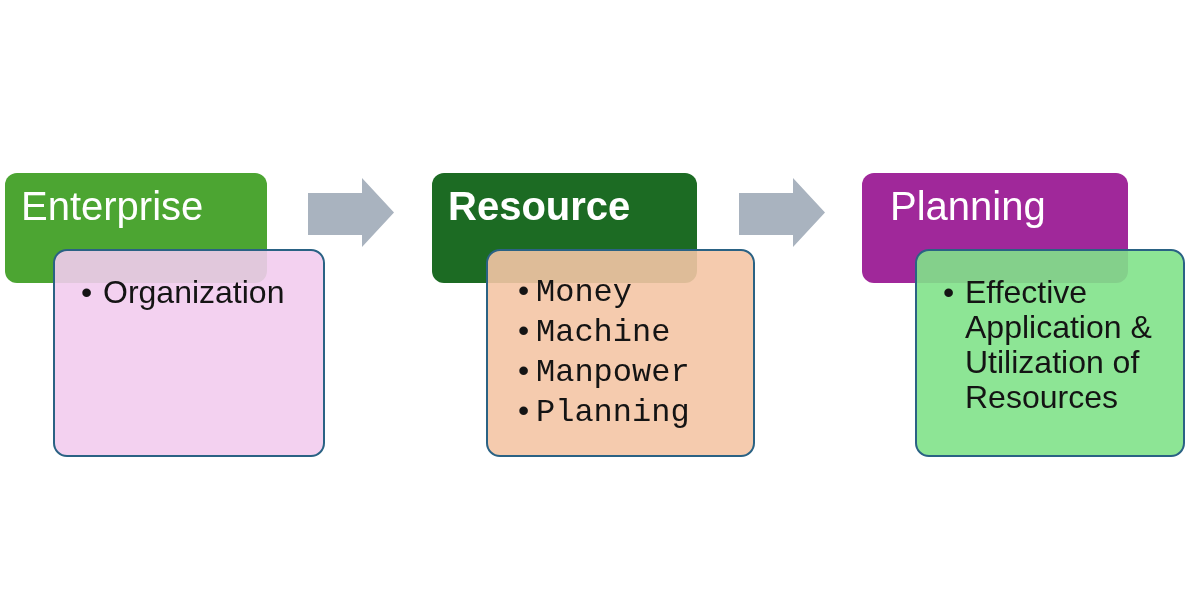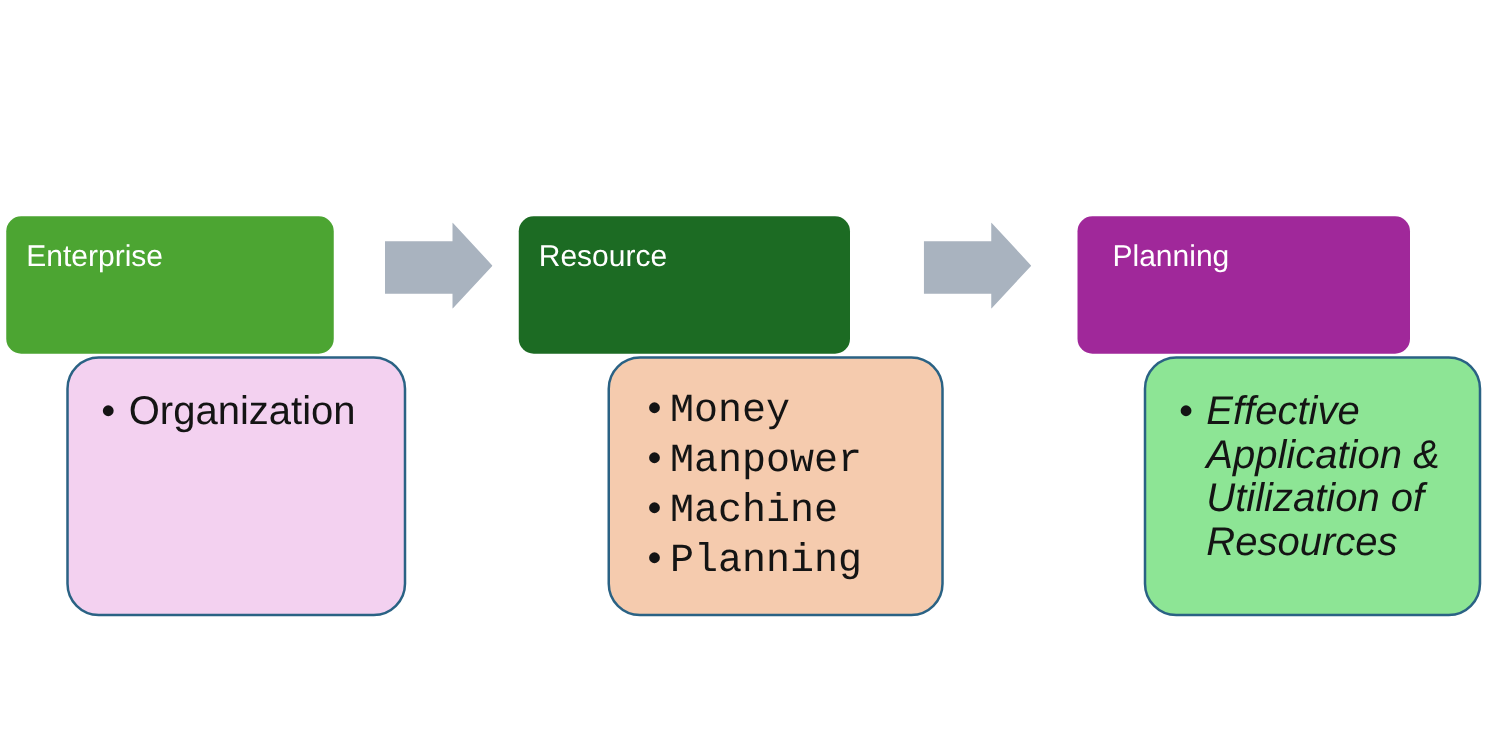--- a/index.html
+++ b/index.html
@@ -17,39 +17,38 @@
   .header-box {
     position: absolute;
     height: 110px;
     border-radius: 12px;
     box-sizing: border-box;
     padding: 14px 10px 0 16px;
     z-index: 1;
   }
   .header-box .header-label {
     color: #ffffff;
-    font-size: 24px;
+    font-size: 40px;
     line-height: 38px;
     white-space: nowrap;
   }
   .header-1 { left: 5px;   top: 173px; width: 262px; }
-  .header-2 { left: 415px; top: 173px; width: 265px; }
+  .header-2 { left: 432px; top: 173px; width: 265px; font-weight: bold; }
   .header-3 { left: 862px; top: 173px; width: 266px; padding-left: 28px; }
 
   
   .content-box {
     position: absolute;
     top: 249px;
     height: 208px;
     border: 2.5px solid #2a6284;
-    border-radius: 26px;
+    border-radius: 14px;
     box-sizing: border-box;
     padding: 24px 16px 0 26px;
     z-index: 2;
-    margin-top: 36px;
   }
   .content-1 { left: 53px;  width: 272px; }
   .content-2 { left: 486px; width: 269px; font-family: Liberation Mono, monospace; }
   .content-3 { left: 915px; width: 270px; }
 
   .bullets { list-style: none; margin: 0; padding: 0; }
   .bullets li {
     position: relative;
     padding-left: 22px;
     font-size: 32px;
@@ -94,33 +93,33 @@
     <polygon points="0,15 54,15 54,0 86,34.5 54,69 54,57 0,57" fill="#a9b3bf"></polygon>
   </svg>
 
   <div class="header-box header-2" style="background: rgb(28, 107, 35);">
     <span class="header-label">Resource</span>
   </div>
 
   <div class="content-box content-2" style="background: rgba(244, 197, 165, 0.9);">
     <ul class="bullets">
       <li>Money</li>
+      <li>Machine</li>
       <li>Manpower</li>
-      <li>Machine</li>
       <li>Planning</li>
     </ul>
   </div>
 
   <svg class="arrow arrow-2" viewBox="0 0 86 69">
     <polygon points="0,15 54,15 54,0 86,34.5 54,69 54,57 0,57" fill="#a9b3bf"></polygon>
   </svg>
 
   <div class="header-box header-3" style="background: rgb(160, 40, 154);">
     <span class="header-label">Planning</span>
   </div>
 
-  <div class="content-box content-3" style="background: rgba(129, 226, 138, 0.9); font-style: italic;">
+  <div class="content-box content-3" style="background: rgba(129, 226, 138, 0.9);">
     <ul class="bullets">
       <li>Effective Application &amp; Utilization of Resources</li>
     </ul>
   </div>
 
 </div>
 
 </body></html>

